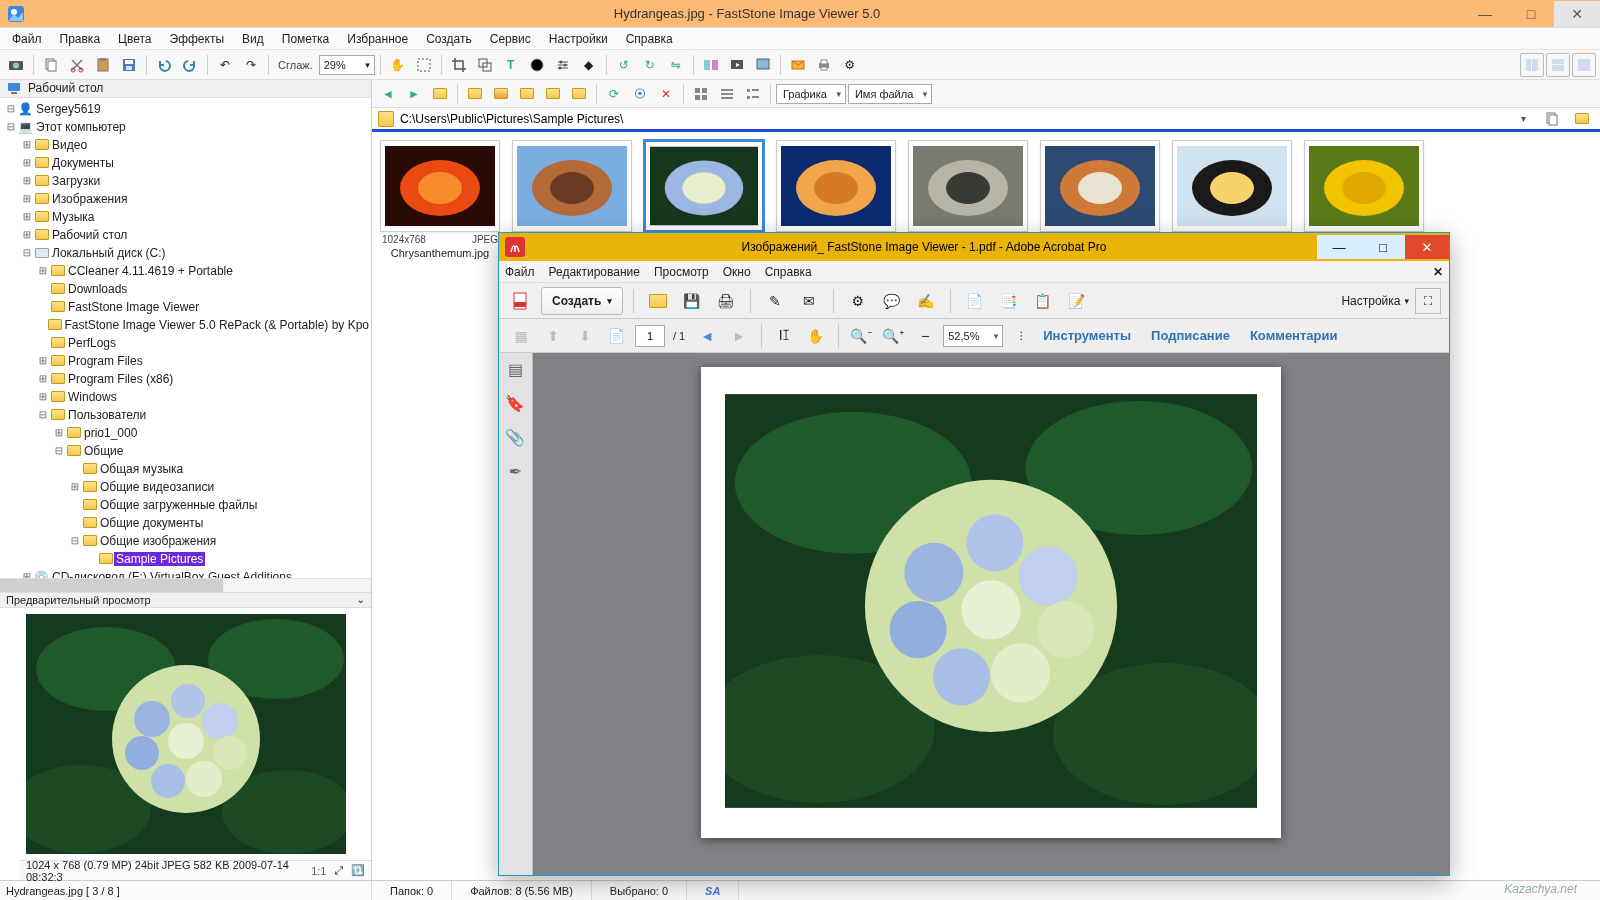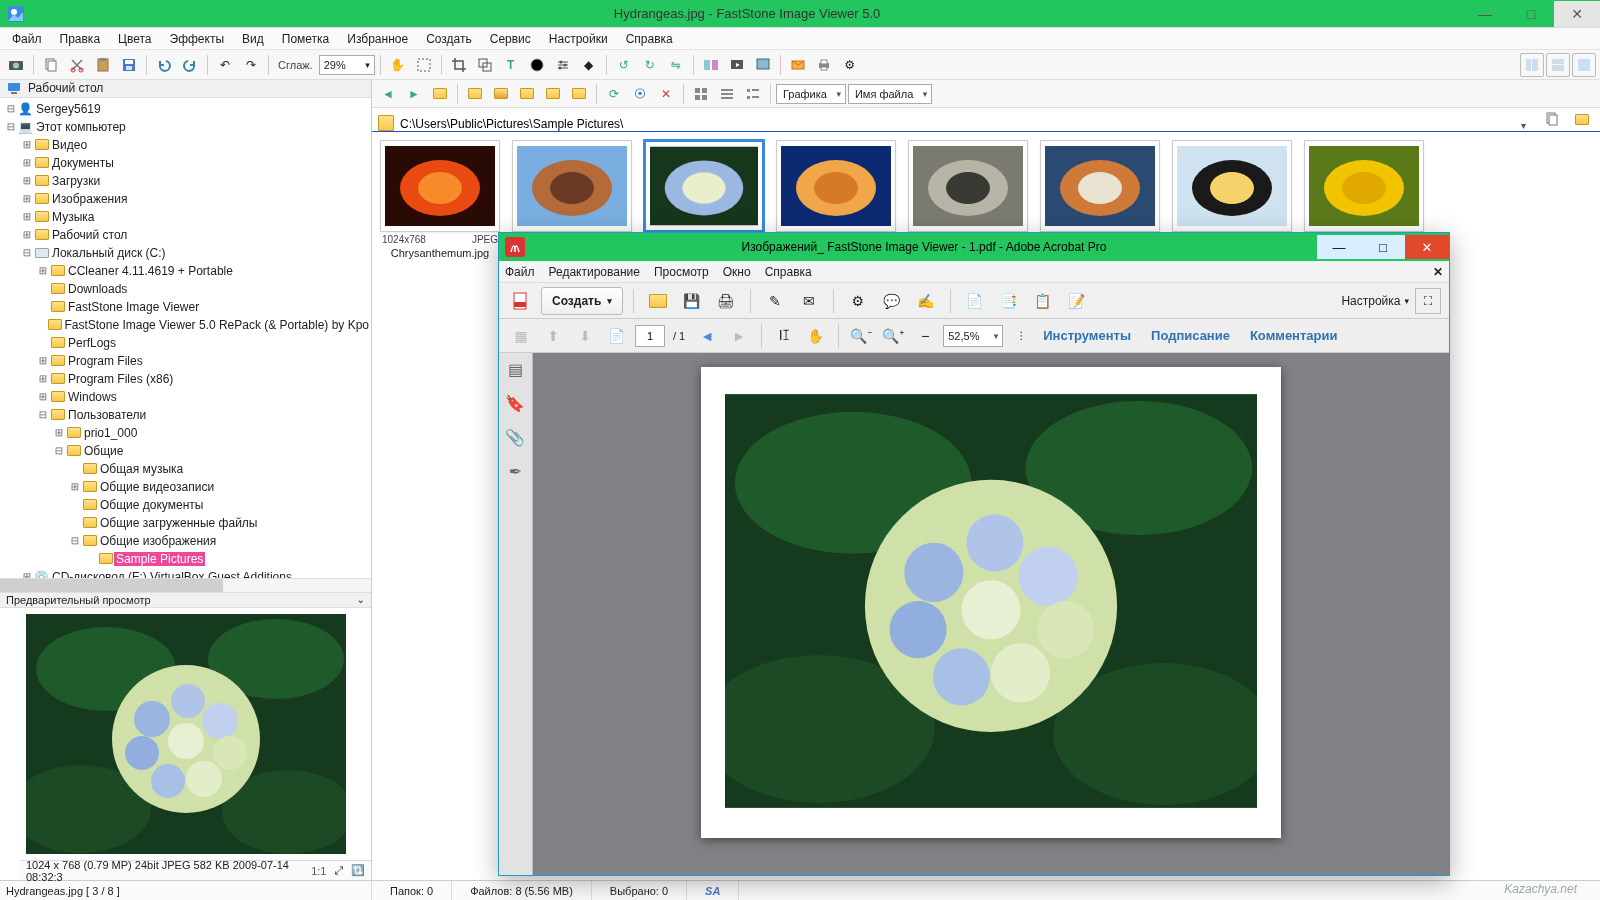--- a/index.html
+++ b/index.html
@@ -1,19 +1,19 @@
 <!DOCTYPE html>
 <html><head>
 <meta charset="utf-8">
 <style>
 * { box-sizing: border-box; margin: 0; padding: 0; font-family: "Segoe UI", Tahoma, sans-serif; }
 body { width: 1600px; height: 900px; overflow: hidden; background: #fff; font-size: 12px; color: #222; position: relative; }
 
 
-.titlebar { height: 28px; background: #22c55e; display: flex; align-items: center; border-bottom: 1px solid #ddd; }
+.titlebar { height: 28px; background: #fdba74; display: flex; align-items: center; border-bottom: 1px solid #ddd; }
 .titlebar .icon { width: 20px; height: 20px; margin: 0 6px; }
 .titlebar .title { flex: 1; text-align: center; font-size: 13px; color: #333; }
 .titlebar .winbtns { display: flex; }
 .titlebar .winbtn { width: 46px; height: 26px; display: flex; align-items: center; justify-content: center; font-size: 14px; color: #555; }
 .titlebar .winbtn.close { background: #e5e5e5; }
 
 
 .menubar { height: 22px; display: flex; align-items: center; padding: 0 4px; gap: 2px; border-bottom: 1px solid #e3e3e3; background: #fafafa; }
 .menubar .mi { padding: 2px 8px; font-size: 12px; cursor: default; }
 
@@ -24,63 +24,63 @@
 .tlabel { font-size: 11px; color: #444; margin: 0 4px; }
 .tzoom { width: 56px; height: 20px; border: 1px solid #aaa; font-size: 11px; padding: 0 4px; background: #fff; display: flex; align-items: center; justify-content: space-between; }
 
 .main { display: flex; height: calc(100% - 28px - 22px - 30px - 20px); }
 
 
 .left { width: 372px; display: flex; flex-direction: column; border-right: 1px solid #ccc; background: #fff; }
 .tree-header { height: 20px; background: #f0f0f0; border-bottom: 1px solid #ddd; display: flex; align-items: center; padding: 0 6px; }
 .tree { flex: 0 0 auto; height: 480px; overflow: auto; padding: 2px 0; }
 .tree-row { display: flex; align-items: center; height: 18px; white-space: nowrap; cursor: default; }
-.tree-row.selected .label { background: #ec4899; color: #fff; }
+.tree-row.selected .label { background: #6d28d9; color: #fff; }
 .expander { width: 14px; text-align: center; color: #666; font-size: 10px; }
 .ficon { width: 16px; height: 16px; display: inline-flex; align-items: center; justify-content: center; font-size: 12px; }
 .tree-row .label { padding: 0 2px; }
 .tree-scrollbar { height: 16px; border-top: 1px solid #ddd; background: #f4f4f4; position: relative; }
 .tree-scrollbar .thumb { position: absolute; left: 0; top: 0; width: 60%; height: 100%; background: #cfcfcf; }
 
 .preview-header { height: 18px; background: #f0f0f0; border-top: 1px solid #ddd; border-bottom: 1px solid #ddd; display: flex; align-items: center; padding: 0 6px; font-size: 11px; }
 .preview-header .spacer { flex: 1; }
 .preview { flex: 1; background: #fff; display: flex; align-items: flex-start; justify-content: center; padding: 6px; }
 .preview-img { width: 320px; height: 240px; }
 
 .preview-status { height: 20px; border-top: 1px solid #ddd; display: flex; align-items: center; padding: 0 6px; font-size: 11px; gap: 8px; background: #fafafa; margin-left: 20px; }
 .preview-status .spacer { flex: 1; }
 
 
 .right { flex: 1; display: flex; flex-direction: column; background: #fff; }
 .nav-toolbar { height: 28px; display: flex; align-items: center; padding: 0 4px; gap: 2px; border-bottom: 1px solid #ddd; background: #f7f7f7; }
 .nav-dd { height: 20px; border: 1px solid #aaa; padding: 0 18px 0 6px; font-size: 11px; background: #fff; display: flex; align-items: center; position: relative; }
 .nav-dd::after { content: "▾"; position: absolute; right: 4px; font-size: 9px; color: #555; }
 
-.pathbar { height: 24px; display: flex; align-items: flex-end; padding: 0 6px; gap: 6px; border-bottom: 1px solid #1d4ed8; }
+.pathbar { height: 24px; display: flex; align-items: center; padding: 0 6px; gap: 6px; border-bottom: 3px solid #1d4ed8; }
 .pathbar .pathicon { width: 16px; height: 16px; }
 .pathbar input { flex: 1; border: none; outline: none; font-size: 12px; background: transparent; }
 .pathbar .dd { font-size: 10px; color: #555; margin-right: 8px; }
 
 .thumbs { flex: 1; padding: 8px; display: flex; flex-wrap: wrap; align-content: flex-start; gap: 12px; overflow: hidden; background: #fff; }
 .thumb { width: 120px; display: flex; flex-direction: column; align-items: center; }
 .thumb-frame { width: 120px; height: 92px; border: 1px solid #ccc; padding: 4px; background: #fff; box-shadow: 0 1px 2px rgba(0,0,0,.08); }
 .thumb.selected .thumb-frame { border: 2px solid #3a8be0; box-shadow: 0 0 0 1px #3a8be0; }
 .thumb-img { width: 100%; height: 100%; }
 .thumb-meta { width: 100%; display: flex; justify-content: space-between; font-size: 10px; color: #444; padding: 2px 2px 0; }
 .thumb-name { width: 100%; text-align: center; font-size: 11px; margin-top: 2px; overflow: hidden; text-overflow: ellipsis; white-space: nowrap; }
 
 
 .statusbar { height: 20px; border-top: 1px solid #ccc; display: flex; align-items: center; font-size: 11px; background: #fafafa; }
 .statusbar .cell { padding: 0 18px; border-right: 1px solid #ddd; height: 100%; display: flex; align-items: center; }
 .statusbar .cell:first-child { padding-left: 6px; }
 .statusbar .sa { color: #5577cc; font-style: italic; font-weight: bold; }
 
 
 .acrobat { position: absolute; left: 498px; top: 232px; width: 952px; height: 644px; background: #eaeaea; border: 1px solid #1f9cc6; box-shadow: 0 6px 24px rgba(0,0,0,.3); display: flex; flex-direction: column; }
-.ac-title { height: 28px; background: #22c55e; display: flex; align-items: center; color: #fff; }
+.ac-title { height: 28px; background: #eab308; display: flex; align-items: center; color: #fff; }
 .ac-title .ic { width: 20px; height: 20px; margin: 0 6px; }
 .ac-title .t { flex: 1; text-align: center; font-size: 12px; color: #000; }
 .ac-title .btns { display: flex; }
 .ac-title .wb { width: 44px; height: 24px; display: flex; align-items: center; justify-content: center; font-size: 13px; color: #000; }
 .ac-title .wb.close { background: #e0492c; color: #fff; }
 .ac-title .wb.max { background: #d9efff; }
 .ac-title .wb.min { background: #d9efff; }
 
 .ac-menubar { height: 22px; background: #f3f3f3; display: flex; align-items: center; padding: 0 6px; gap: 14px; border-bottom: 1px solid #ddd; font-size: 12px; }
 .ac-menubar .spacer { flex: 1; }
@@ -454,28 +454,28 @@
           <span class="ficon">
             <span class="folder"></span>
           </span>
           <span class="label">Общие видеозаписи</span>
         </div>
         <div class="tree-row" style="padding-left: 68px;">
           <span class="expander"></span>
           <span class="ficon">
             <span class="folder"></span>
           </span>
-          <span class="label">Общие документы</span>
+          <span class="label">Общие загруженные файлы</span>
         </div>
         <div class="tree-row" style="padding-left: 68px;">
           <span class="expander"></span>
           <span class="ficon">
             <span class="folder"></span>
           </span>
-          <span class="label">Общие загруженные файлы</span>
+          <span class="label">Общие документы</span>
         </div>
         <div class="tree-row" style="padding-left: 68px;">
           <span class="expander">⊟</span>
           <span class="ficon">
             <span class="folder"></span>
           </span>
           <span class="label">Общие изображения</span>
         </div>
         <div class="tree-row selected" style="padding-left: 84px;">
           <span class="expander"></span>

